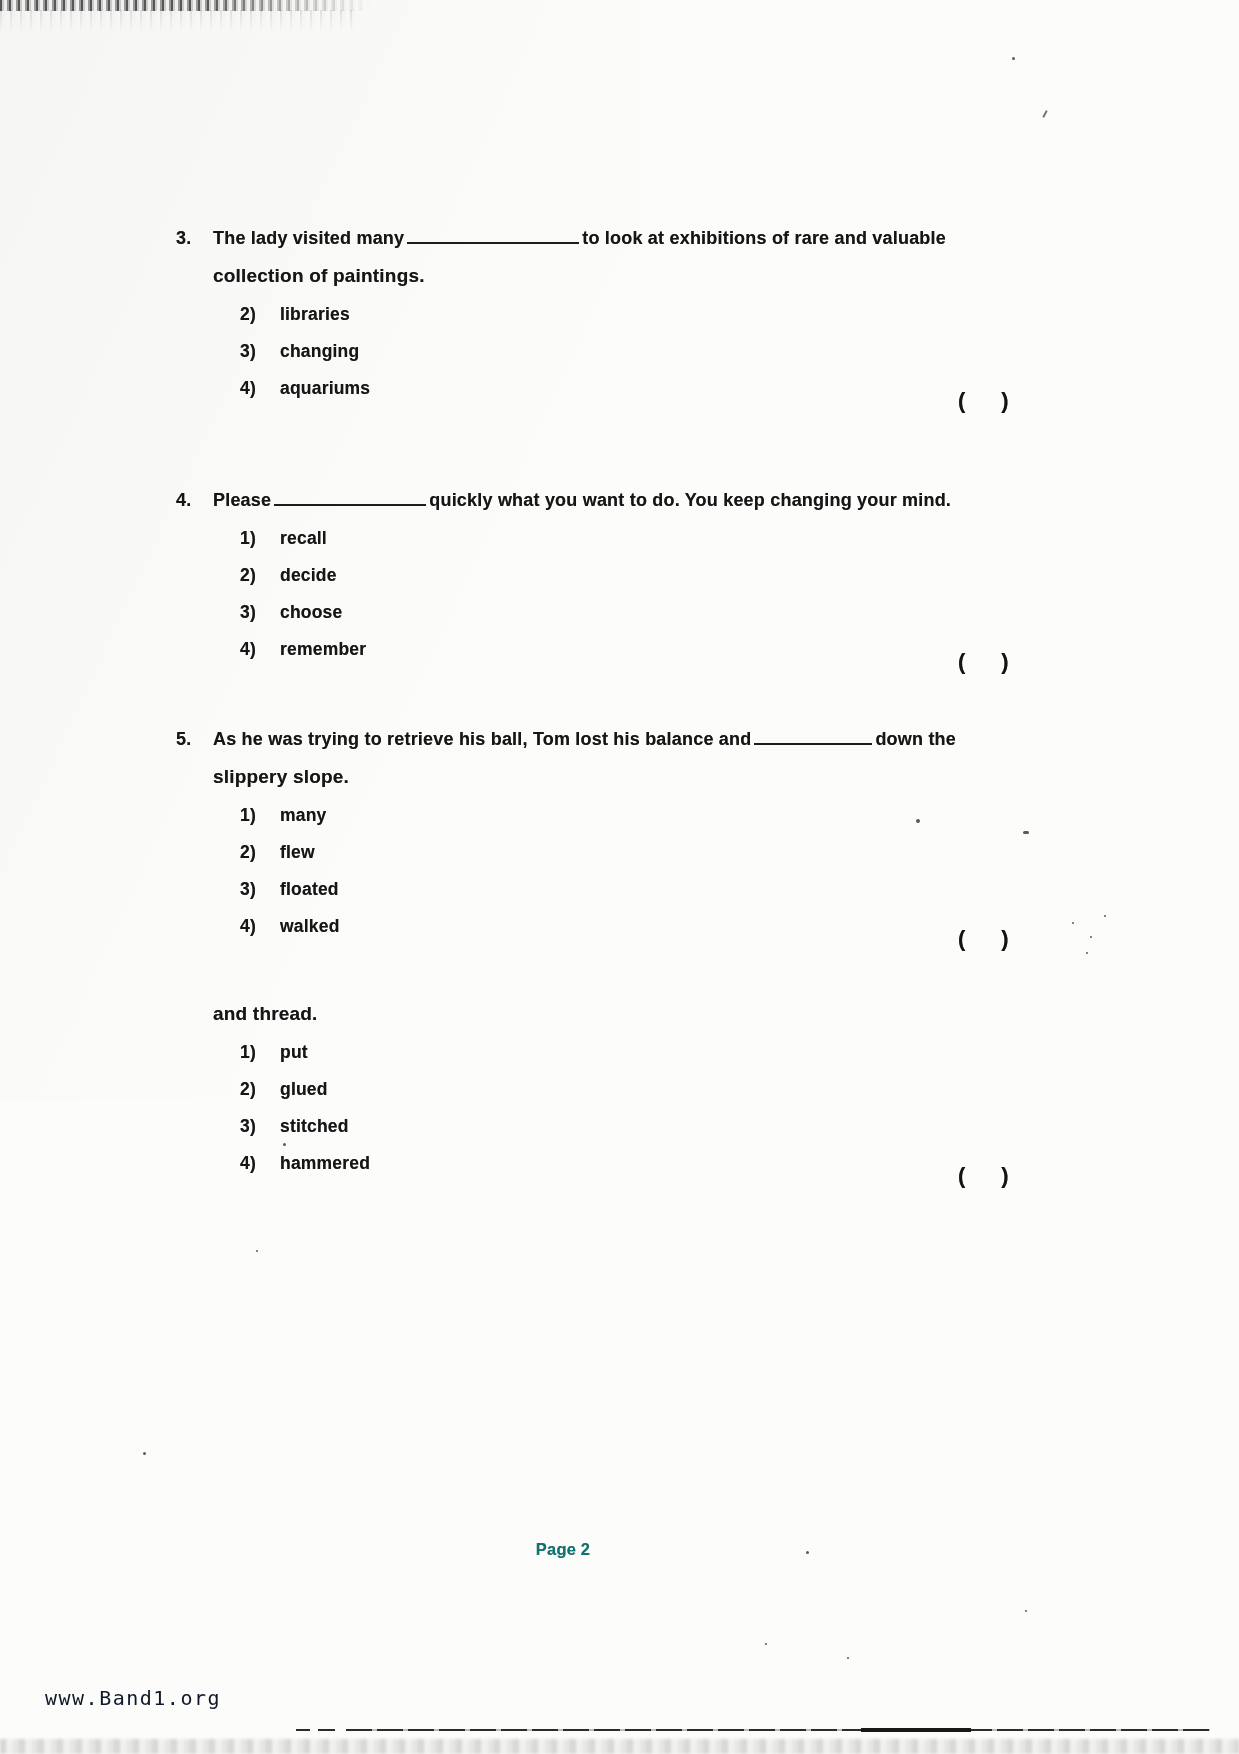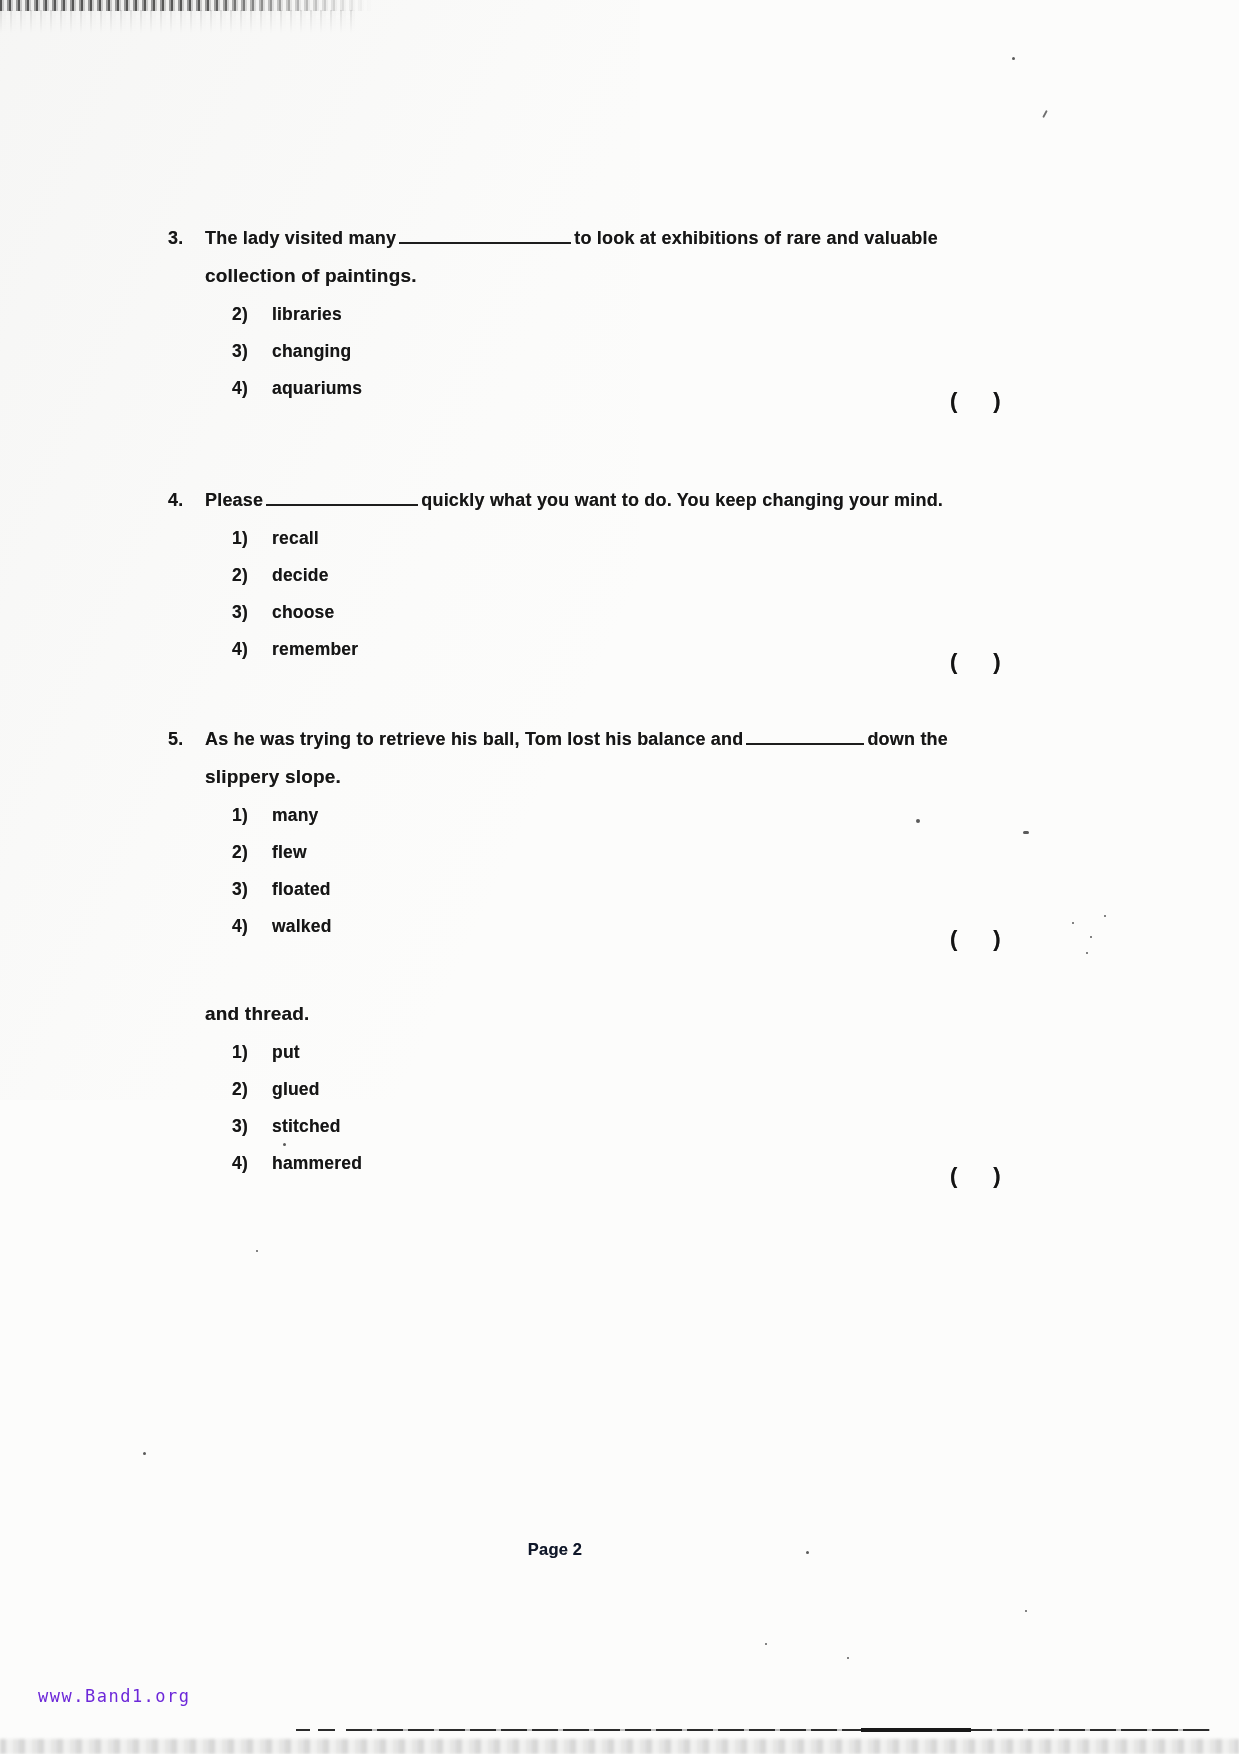--- a/index.html
+++ b/index.html
@@ -30,47 +30,47 @@
   }
   .top-strip2 {
     position: absolute; left: 0; top: 10px; width: 355px; height: 26px;
     background: repeating-linear-gradient(90deg,
       rgba(90,90,90,0.28) 0 2px, rgba(180,180,180,0.12) 2px 6px, rgba(240,240,240,0.05) 6px 10px);
     -webkit-mask-image: linear-gradient(180deg, #000, transparent 90%);
     mask-image: linear-gradient(180deg, #000, transparent 90%);
     opacity: 0.55;
   }
 
-  .content { position: absolute; inset: 0; filter: blur(0.35px); }
+  .content { position: absolute; inset: 0; filter: blur(0.35px); margin-left: 8px; }
 
   .question { position: absolute; left: 168px; width: 900px; color: #161616; }
   .q-line1 { font-size: 18px; line-height: 24px; font-weight: 700; letter-spacing: 0.2px;
              text-shadow: 0 0 0.6px rgba(20,20,20,0.55); white-space: nowrap; }
   .q-num { display: inline-block; width: 37px; }
   .q-line2 { font-size: 19px; line-height: 24px; font-weight: 700; letter-spacing: 0.2px;
              text-shadow: 0 0 0.6px rgba(20,20,20,0.55);
              padding-left: 37px; margin-top: 14px; }
   .q-line2:empty { display: none; }
   .blank { display: inline-block; height: 15px; border-bottom: 2.2px solid #1d1d1d; margin: 0 3px; vertical-align: baseline; }
   .options { margin-top: 14px; padding-left: 64px; }
   .option { font-size: 17.5px; line-height: 24px; font-weight: 700; letter-spacing: 0.2px;
             text-shadow: 0 0 0.6px rgba(20,20,20,0.55); margin-bottom: 13px; }
   .opt-num { display: inline-block; width: 40px; }
   .answer-parens { position: absolute; left: 782px; bottom: -1px;
                    font-size: 22px; font-weight: 700; color: #141414;
                    text-shadow: 0 0 0.6px rgba(20,20,20,0.6); }
   .answer-parens .close { margin-left: 36px; }
 
   .page-label { position: absolute; left: 470px; top: 1540px; width: 170px;
-                text-align: center; font-size: 16.5px; font-weight: 700; color: #0f172a;
+                text-align: center; font-size: 16.5px; font-weight: 700; color: #0f766e;
                 letter-spacing: 0.2px; text-shadow: 0 0 0.6px rgba(20,20,20,0.55); }
 
-  .watermark { position: absolute; left: 38px; top: 1686px;
+  .watermark { position: absolute; left: 45px; top: 1686px;
                font-family: "DejaVu Sans Mono", monospace;
-               font-size: 17px; color: #6d28d9; letter-spacing: 1.5px; }
+               font-size: 20px; color: #0f172a; letter-spacing: 1.5px; }
 
   
   .bline { position: absolute; top: 1729px; height: 2.4px; background: #2b2b2b; }
   .bline.s1 { left: 296px; width: 14px; }
   .bline.s2 { left: 318px; width: 17px; }
   .bline.s3 { left: 346px; width: 864px;
     background: repeating-linear-gradient(90deg, #2b2b2b 0 26px, rgba(43,43,43,0.30) 26px 31px);
   }
   .bline.s3::after { content:""; position:absolute; left: 515px; width: 110px; top: -0.8px; height: 4px; background:#191919; }
 

